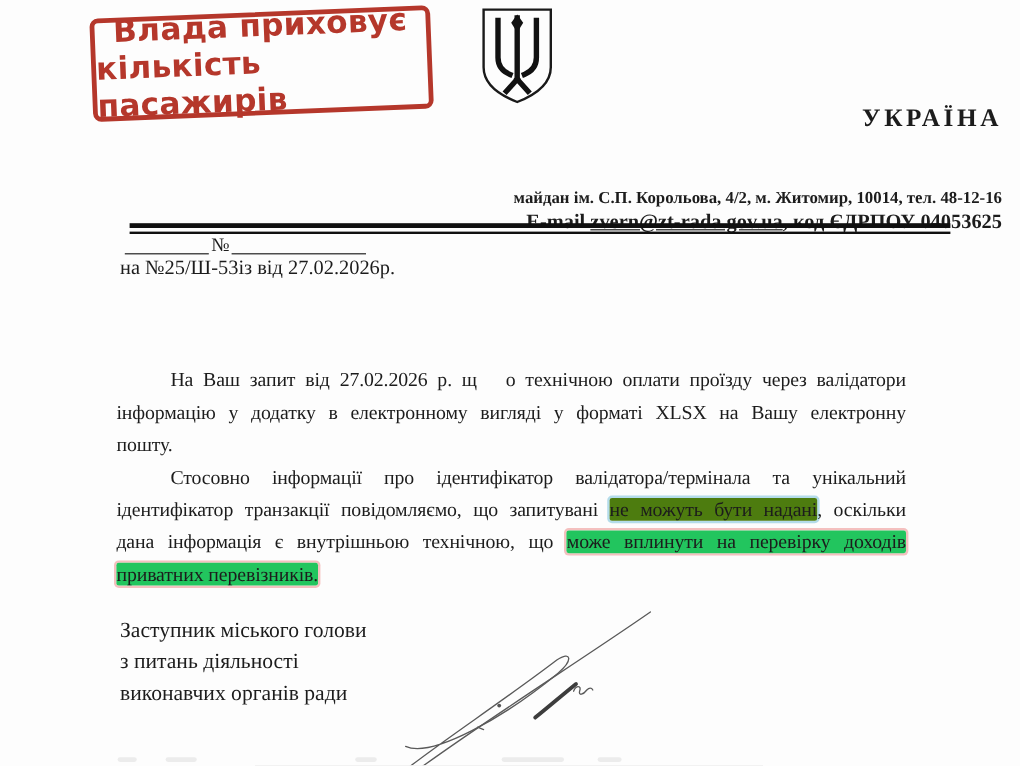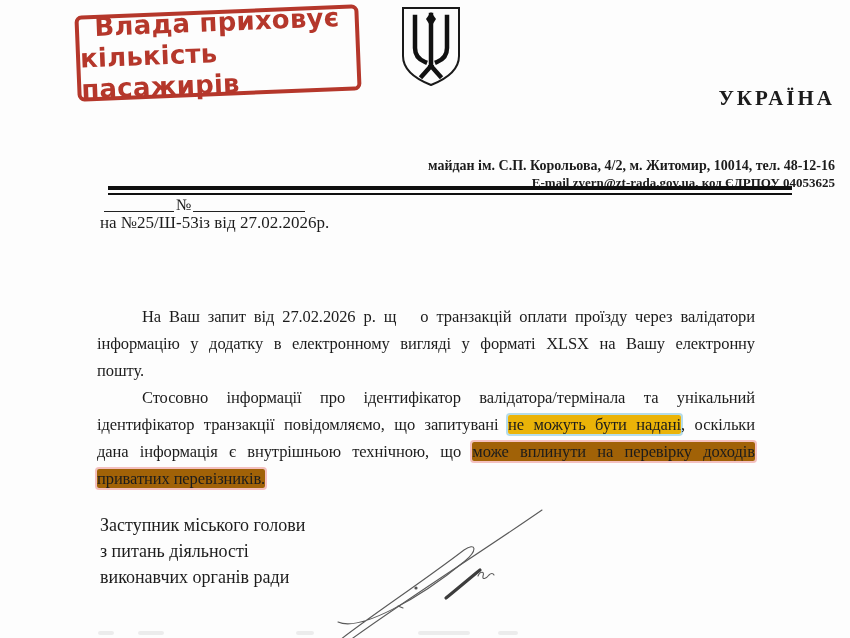--- a/index.html
+++ b/index.html
@@ -18,43 +18,43 @@
     font-weight:bold; font-size:26px; line-height:31px; color:#b5372b;
     letter-spacing:.2px;
   }
   
   .emblem{position:absolute; left:398px; top:6px; width:66px; height:82px;}
   .center-line{position:absolute; left:25px; width:810px; text-align:right;}
   .country{top:86px; font-weight:bold; font-size:21px; letter-spacing:3px;}
   .org1{top:110px; font-weight:bold; font-size:20px; letter-spacing:.5px;}
   .org2{top:133px; font-weight:bold; font-size:20px; letter-spacing:.5px;}
   .addr{top:158px; font-weight:bold; font-size:14px;}
-  .email-line{top:175px; font-weight:bold; font-size:13px;}
+  .email-line{top:175px; font-weight:bold; font-size:17px;}
   .email-line .email{text-decoration:underline;}
   .rule{
     position:absolute; left:108px; top:186px; width:684px; height:3px;
     border-top:4px solid #101010; border-bottom:2px solid #101010;
   }
   
   .blank{position:absolute; border-bottom:1.5px solid #222; height:14px;}
   .blank.b1{left:104px; top:197px; width:70px;}
   .blank.b2{left:193px; top:197px; width:112px;}
   .no-symbol{position:absolute; left:176px; top:196px; font-size:16px;}
   .ref-line{position:absolute; left:100px; top:213px; font-size:17px;}
   
   .body-text{
     position:absolute; left:97px; top:303px; width:658px;
     font-size:16.5px; line-height:27px; letter-spacing:-0.1px;
   }
   .line{text-align:justify; text-align-last:justify;}
   .line.last{text-align-last:left;}
   .indent{display:inline-block; width:45px;}
   .gap{display:inline-block; width:24px;}
-  .hl-blue{background:#eab308; box-shadow:0 0 0 2px #b4dcea; border-radius:2px;}
-  .hl-pink{background:#a16207; box-shadow:0 0 0 2px #f4c0bf; border-radius:2px;}
+  .hl-blue{background:#4d7c0f; box-shadow:0 0 0 2px #b4dcea; border-radius:2px;}
+  .hl-pink{background:#22c55e; box-shadow:0 0 0 2px #f4c0bf; border-radius:2px;}
   
   .sig-title{position:absolute; left:100px; top:512px; font-size:18px; line-height:26px;}
   .sig-name{position:absolute; left:577px; top:556px; font-size:18.5px;}
   .sig-svg{position:absolute; left:330px; top:498px; width:360px; height:140px;}
   
   .smudge{position:absolute; top:631px; height:4px; background:#ececec; border-radius:2px;}
 </style>
 </head>
 <body>
 
@@ -85,21 +85,21 @@
 
   <div class="rule"></div>
 
   <div class="blank b1"></div>
   <div class="no-symbol">№</div>
   <div class="blank b2"></div>
   <div class="ref-line">на №25/Ш-53із від 27.02.2026р.</div>
 
   <div class="body-text">
       <div>
-        <div class="line"><span class="indent"></span><span>На Ваш запит від 27.02.2026 р. щ</span><span class="gap"></span><span>о транзакцій оплати проїзду через валідатори</span></div>
+        <div class="line"><span class="indent"></span><span>На Ваш запит від 27.02.2026 р. щ</span><span class="gap"></span><span>о технічною оплати проїзду через валідатори</span></div>
         <div class="line"><span>інформацію у додатку в електронному вигляді у форматі XLSX на Вашу електронну</span></div>
         <div class="line last"><span>пошту.</span></div>
       </div>
       <div>
         <div class="line"><span class="indent"></span><span>Стосовно інформації про ідентифікатор валідатора/термінала та унікальний</span></div>
         <div class="line"><span>ідентифікатор транзакції повідомляємо, що запитувані </span><span class="hl-blue">не можуть бути надані</span><span>, оскільки</span></div>
         <div class="line"><span>дана інформація є внутрішньою технічною, що </span><span class="hl-pink">може вплинути на перевірку доходів</span></div>
         <div class="line last"><span class="hl-pink">приватних перевізників.</span></div>
       </div>
     </div>

